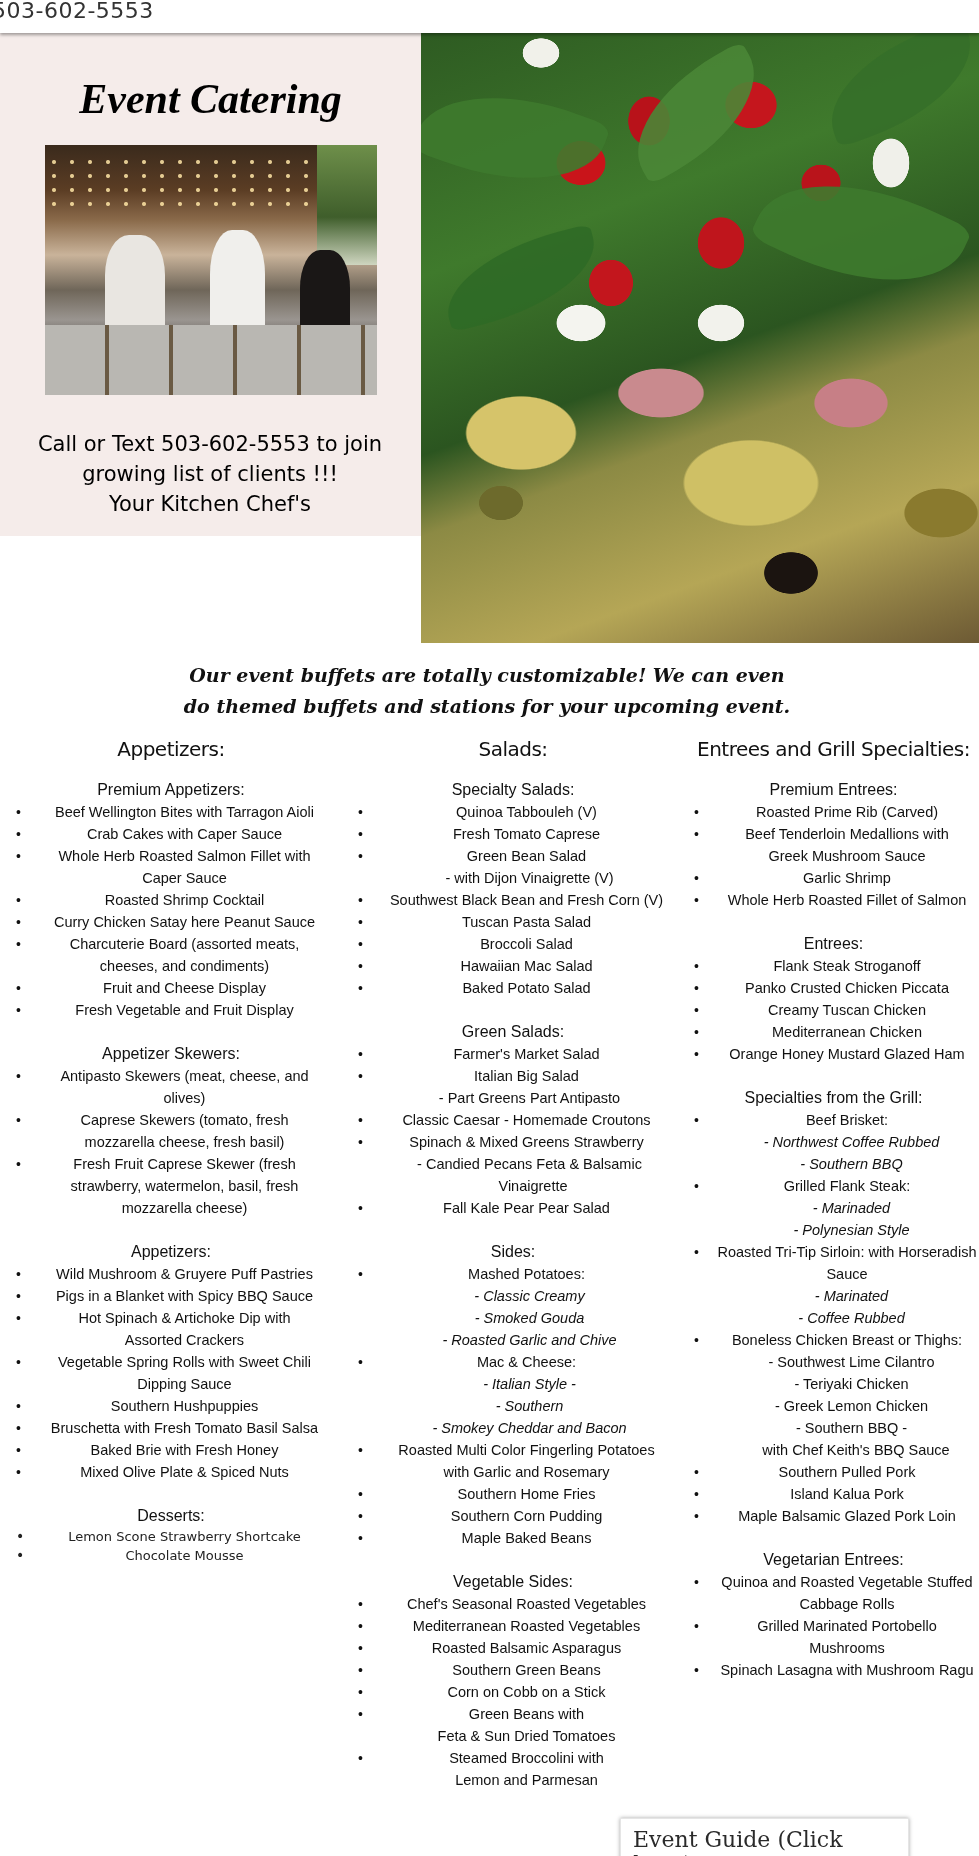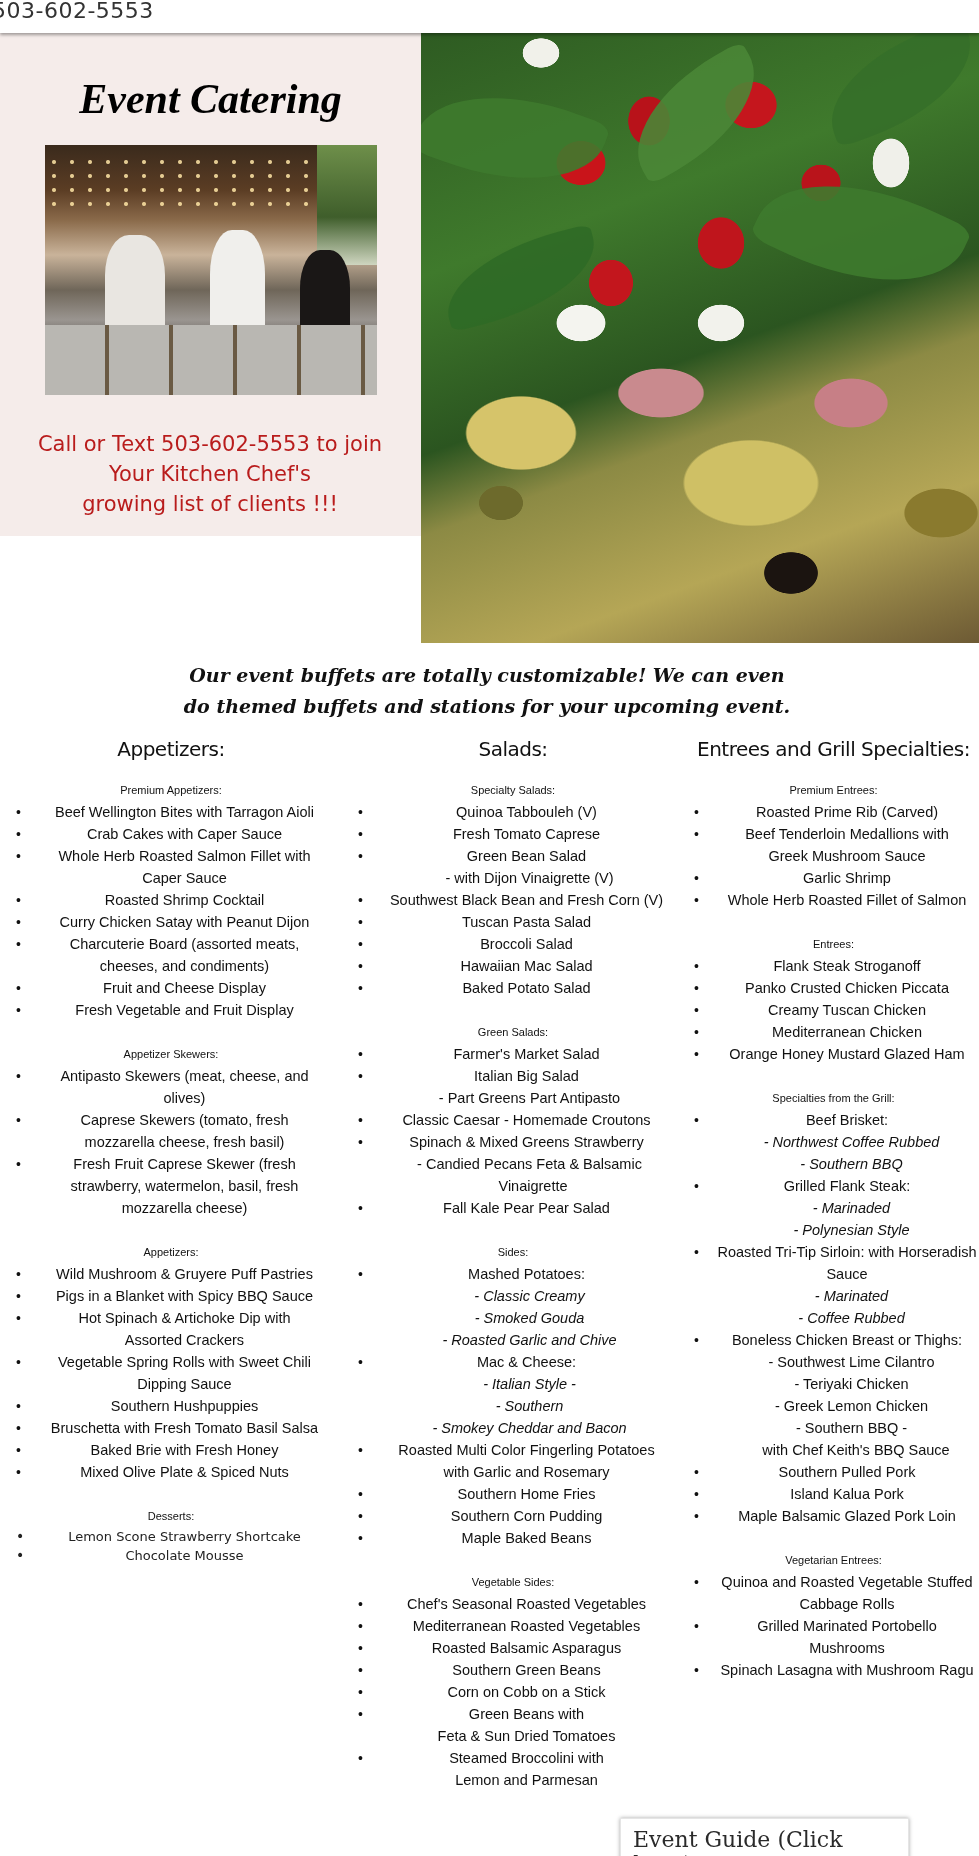--- a/index.html
+++ b/index.html
@@ -18,21 +18,21 @@
   .buffet-photo { position: absolute; left: 45px; top: 112px; width: 332px; height: 250px; overflow: hidden;
     background: linear-gradient(180deg, #3a2a1c 0%, #5b3d24 18%, #8a6a4a 30%, #c9b39a 44%, #6f6659 58%, #9a9590 70%, #4d4a45 82%, #2c2925 100%); }
   .buffet-photo .lights { position: absolute; left: 0; top: 10px; width: 100%; height: 60px;
     background: radial-gradient(circle, #ffe6a6 1.5px, transparent 2.5px) 0 0/18px 14px; opacity: 0.85; }
   .buffet-photo .trees { position: absolute; right: 0; top: 0; width: 60px; height: 120px;
     background: linear-gradient(180deg, #6e8f4a, #3f5e2b 60%, #cfd6c0); }
   .buffet-photo .person { position: absolute; border-radius: 40% 40% 10% 10%; }
   .buffet-photo .trays { position: absolute; left: 0; bottom: 0; width: 100%; height: 70px;
     background: repeating-linear-gradient(90deg, #b9b7b2 0 60px, #6a5a44 60px 64px); }
   .call-text { position: absolute; left: 20px; top: 396px; width: 380px; text-align: center;
-    font-family: "DejaVu Sans", sans-serif; font-size: 21px; line-height: 30px; color: #b91c1c; }
+    font-family: "DejaVu Sans", sans-serif; font-size: 21px; line-height: 30px; color: #000000; }
 
   .salad-photo { position: absolute; left: 421px; top: 0; width: 558px; height: 610px; overflow: hidden;
     background:
       radial-gradient(ellipse 40px 36px at 160px 130px, #c9141a 60%, transparent 62%),
       radial-gradient(ellipse 34px 40px at 228px 88px, #b8121a 60%, transparent 62%),
       radial-gradient(ellipse 42px 38px at 330px 72px, #c5161d 60%, transparent 62%),
       radial-gradient(ellipse 38px 42px at 300px 210px, #bf151c 60%, transparent 62%),
       radial-gradient(ellipse 36px 38px at 190px 250px, #c3161d 60%, transparent 62%),
       radial-gradient(ellipse 32px 30px at 400px 150px, #b9141b 60%, transparent 62%),
       radial-gradient(ellipse 40px 30px at 160px 290px, #f4f4ef 60%, transparent 62%),
@@ -50,21 +50,21 @@
   .salad-photo .leaf { position: absolute; background: #3e7a2e; border-radius: 80% 10% 80% 10%; opacity: 0.9; }
 
   .tagline { position: absolute; left: 0; top: 660px; width: 974px; text-align: center;
     font-family: "DejaVu Serif", serif; font-style: italic; font-weight: bold; font-size: 19px; line-height: 31px; color: #111; }
 
   .col { position: absolute; top: 735px; font-family: "Liberation Sans", sans-serif; font-size: 14.5px; color: #111; text-align: center; }
   .col1 { left: 6px; width: 330px; }
   .col2 { left: 348px; width: 330px; }
   .col3 { left: 684px; width: 299px; }
   .col-title { font-family: "DejaVu Sans", sans-serif; font-weight: normal; font-size: 20px; line-height: 28px; letter-spacing: -0.5px; color: #111; margin-bottom: 16px; }
-  .group-title { line-height: 22px; font-size: 11px; }
+  .group-title { line-height: 22px; font-size: 16px; }
   .group { margin-bottom: 22px; }
   ul.items { list-style: none; }
   ul.items li { position: relative; padding-left: 27px; line-height: 22px; }
   ul.items li.bullet::before { content: "\2022"; position: absolute; left: 10px; top: 0; font-size: 14px; }
   ul.items li.sub { padding-left: 33px; }
   ul.items li.sub.deep { padding-left: 36px; }
   ul.items li.sub.deeper { padding-left: 45px; }
   ul.items li.em { font-style: italic; }
   .desserts { }
   .desserts .group-title { font-family: "Liberation Sans", sans-serif; }
@@ -87,22 +87,22 @@
     <div class="buffet-photo">
       <div class="lights"></div>
       <div class="trees"></div>
       <div class="person" style="left:60px;top:90px;width:60px;height:100px;background:#e9e6e1;"></div>
       <div class="person" style="left:165px;top:85px;width:55px;height:110px;background:#f0efec;"></div>
       <div class="person" style="left:255px;top:105px;width:50px;height:95px;background:#1a1716;"></div>
       <div class="trays"></div>
     </div>
     <div class="call-text">
       <div>Call or Text 503-602-5553 to join</div>
+      <div>growing list of clients !!!</div>
       <div>Your Kitchen Chef's</div>
-      <div>growing list of clients !!!</div>
     </div>
   </div>
   <div class="salad-photo">
     <div class="leaf" style="left:0;top:60px;width:180px;height:90px;transform:rotate(20deg);"></div>
     <div class="leaf" style="left:200px;top:40px;width:150px;height:80px;transform:rotate(-30deg);background:#4a8636;"></div>
     <div class="leaf" style="left:340px;top:150px;width:200px;height:100px;transform:rotate(25deg);"></div>
     <div class="leaf" style="left:20px;top:210px;width:160px;height:70px;transform:rotate(-15deg);background:#2f6a26;"></div>
     <div class="leaf" style="left:400px;top:10px;width:160px;height:80px;transform:rotate(-20deg);background:#356f29;"></div>
   </div>
 </div>
@@ -115,21 +115,21 @@
 <div class="col col1">
   <div class="col-title">Appetizers:</div>
   <div class="group">
     <div class="group-title">Premium Appetizers:</div>
     <ul class="items">
       <li class="bullet">Beef Wellington Bites with Tarragon Aioli</li>
       <li class="bullet">Crab Cakes with Caper Sauce</li>
       <li class="bullet">Whole Herb Roasted Salmon Fillet with</li>
       <li>Caper Sauce</li>
       <li class="bullet">Roasted Shrimp Cocktail</li>
-      <li class="bullet">Curry Chicken Satay with Peanut Dijon</li>
+      <li class="bullet">Curry Chicken Satay here Peanut Sauce</li>
       <li class="bullet">Charcuterie Board (assorted meats,</li>
       <li>cheeses, and condiments)</li>
       <li class="bullet">Fruit and Cheese Display</li>
       <li class="bullet">Fresh Vegetable and Fruit Display</li>
     </ul>
   </div>
   <div class="group">
     <div class="group-title">Appetizer Skewers:</div>
     <ul class="items">
       <li class="bullet">Antipasto Skewers (meat, cheese, and</li>

